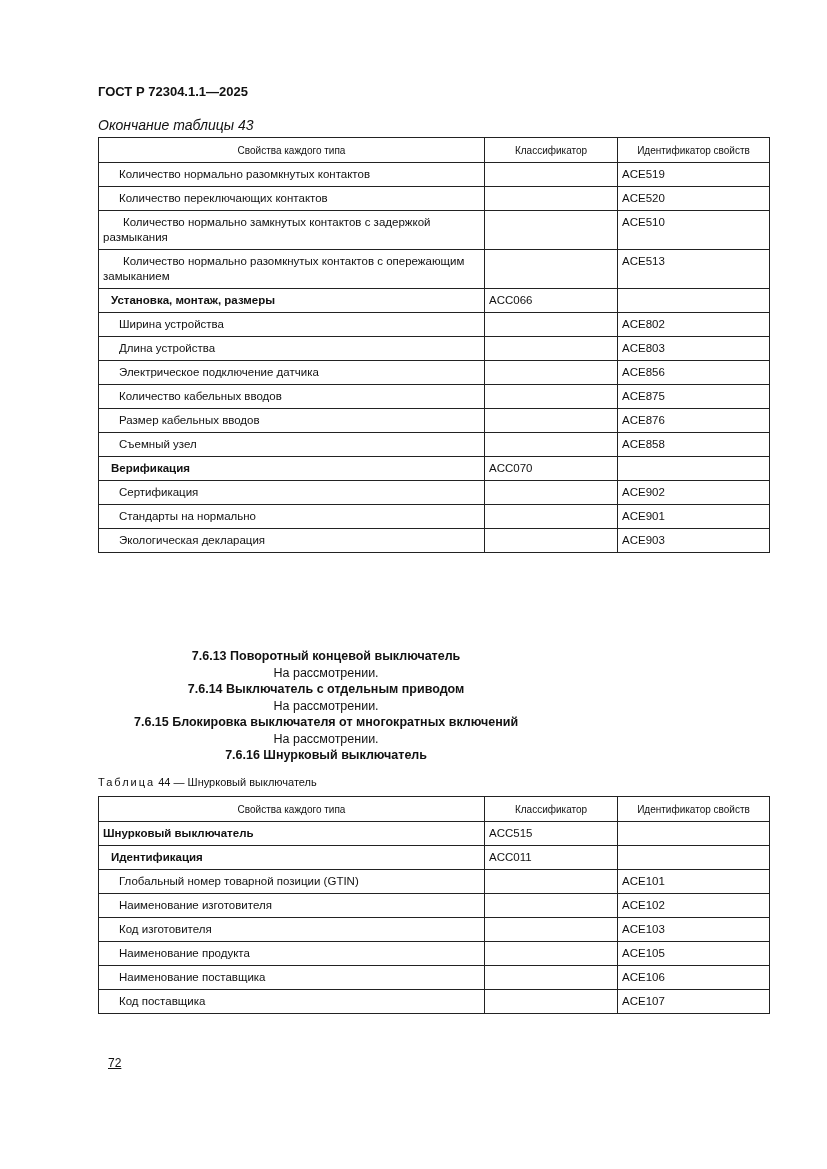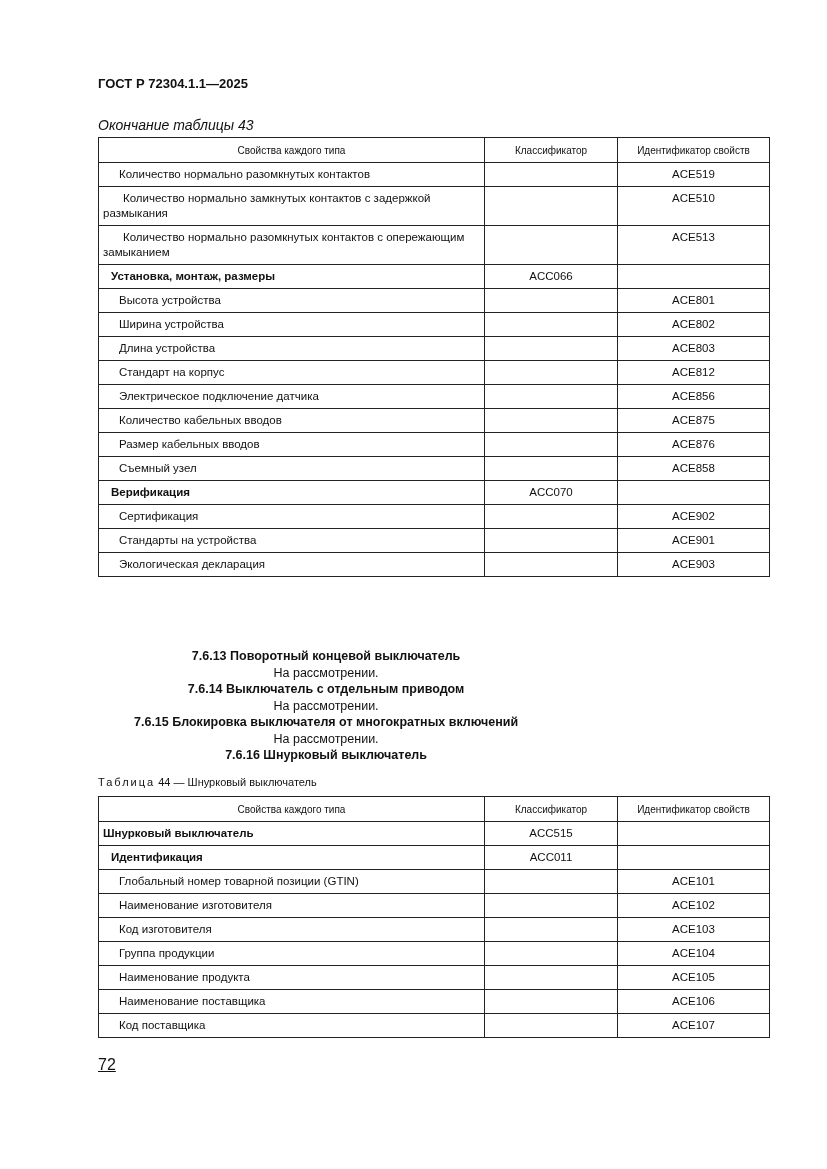--- a/index.html
+++ b/index.html
@@ -1,33 +1,33 @@
 <!DOCTYPE html>
 <html><head>
 <meta charset="utf-8">
 <style>
   html, body { margin:0; padding:0; background:#ffffff; }
   body { width:827px; height:1169px; position:relative; font-family:"Liberation Sans", sans-serif; color:#111; }
   .abs { position:absolute; }
-  .doc-title { left:98px; top:76px; font-size:13px; font-weight:bold; }
+  .doc-title { left:98px; top:84px; font-size:13px; font-weight:bold; }
   .cont-caption { left:98px; top:117px; font-size:14px; font-style:italic; }
   table.t { position:absolute; left:98px; border-collapse:collapse; table-layout:fixed; width:671px; font-size:11.5px;padding-left:44px; }
   table.t td, table.t th { border:1px solid #222; padding:0 4px; vertical-align:top; }
   table.t th { font-weight:normal; font-size:10px; text-align:center; vertical-align:middle; height:24px; }
   table.t td { height:23.6px; line-height:15px; padding-top:4px; padding-bottom:4px; box-sizing:border-box; }
-  table.t td.c2, table.t td.c3 { text-align:center; }
+  table.t td.c2, table.t td.c3 { }
   .ind1 { padding-left:20px !important; }
   .lvl0 { font-weight:bold; padding-left:4px;margin-left:44px; }
   .lvl1 { font-weight:bold; padding-left:12px !important; }
   .wrap { text-indent:20px; padding-left:4px !important;margin-top:44px; }
   .sec { left:134px; font-size:12.5px; line-height:16.5px; }
   .sec .h { font-weight:bold; }
   .tbl-caption { left:98px; top:776px; font-size:11px; }
   .tbl-caption .sp { letter-spacing:2px; }
-  .page-num { left:98px; top:1056px; font-size:16px;text-decoration:underline; }
+  .page-num { left:108px; top:1056px; font-size:12px;text-decoration:underline; }
 </style>
 </head>
 <body>
 
 <div class="abs doc-title">ГОСТ Р 72304.1.1—2025</div>
 <div class="abs cont-caption">Окончание таблицы 43</div>
 
 <table class="t" id="t43" style="top:137px;">
   <colgroup>
       <col style="width:386px">
@@ -41,53 +41,48 @@
       <th>Идентификатор свойств</th>
     </tr>
   </thead>
   <tbody>
       <tr>
         <td class="c1 ind1">Количество нормально разомкнутых контактов</td>
         <td class="c2"></td>
         <td class="c3">ACE519</td>
       </tr>
       <tr>
+        <td class="c1 ind1">Количество переключающих контактов</td>
+        <td class="c2"></td>
+        <td class="c3">ACE520</td>
+      </tr>
+      <tr>
         <td class="c1 wrap">Количество нормально замкнутых контактов с задержкой размыкания</td>
         <td class="c2"></td>
         <td class="c3">ACE510</td>
       </tr>
       <tr>
         <td class="c1 wrap">Количество нормально разомкнутых контактов с опережающим замыканием</td>
         <td class="c2"></td>
         <td class="c3">ACE513</td>
       </tr>
       <tr>
         <td class="c1 lvl1">Установка, монтаж, размеры</td>
         <td class="c2">ACC066</td>
         <td class="c3"></td>
       </tr>
       <tr>
-        <td class="c1 ind1">Высота устройства</td>
-        <td class="c2"></td>
-        <td class="c3">ACE801</td>
-      </tr>
-      <tr>
         <td class="c1 ind1">Ширина устройства</td>
         <td class="c2"></td>
         <td class="c3">ACE802</td>
       </tr>
       <tr>
         <td class="c1 ind1">Длина устройства</td>
         <td class="c2"></td>
         <td class="c3">ACE803</td>
-      </tr>
-      <tr>
-        <td class="c1 ind1">Стандарт на корпус</td>
-        <td class="c2"></td>
-        <td class="c3">ACE812</td>
       </tr>
       <tr>
         <td class="c1 ind1">Электрическое подключение датчика</td>
         <td class="c2"></td>
         <td class="c3">ACE856</td>
       </tr>
       <tr>
         <td class="c1 ind1">Количество кабельных вводов</td>
         <td class="c2"></td>
         <td class="c3">ACE875</td>
@@ -106,21 +101,21 @@
         <td class="c1 lvl1">Верификация</td>
         <td class="c2">ACC070</td>
         <td class="c3"></td>
       </tr>
       <tr>
         <td class="c1 ind1">Сертификация</td>
         <td class="c2"></td>
         <td class="c3">ACE902</td>
       </tr>
       <tr>
-        <td class="c1 ind1">Стандарты на устройства</td>
+        <td class="c1 ind1">Стандарты на нормально</td>
         <td class="c2"></td>
         <td class="c3">ACE901</td>
       </tr>
       <tr>
         <td class="c1 ind1">Экологическая декларация</td>
         <td class="c2"></td>
         <td class="c3">ACE903</td>
       </tr>
     </tbody>
 </table>
@@ -172,25 +167,20 @@
         <td class="c1 ind1">Наименование изготовителя</td>
         <td class="c2"></td>
         <td class="c3">ACE102</td>
       </tr>
       <tr>
         <td class="c1 ind1">Код изготовителя</td>
         <td class="c2"></td>
         <td class="c3">ACE103</td>
       </tr>
       <tr>
-        <td class="c1 ind1">Группа продукции</td>
-        <td class="c2"></td>
-        <td class="c3">ACE104</td>
-      </tr>
-      <tr>
         <td class="c1 ind1">Наименование продукта</td>
         <td class="c2"></td>
         <td class="c3">ACE105</td>
       </tr>
       <tr>
         <td class="c1 ind1">Наименование поставщика</td>
         <td class="c2"></td>
         <td class="c3">ACE106</td>
       </tr>
       <tr>

